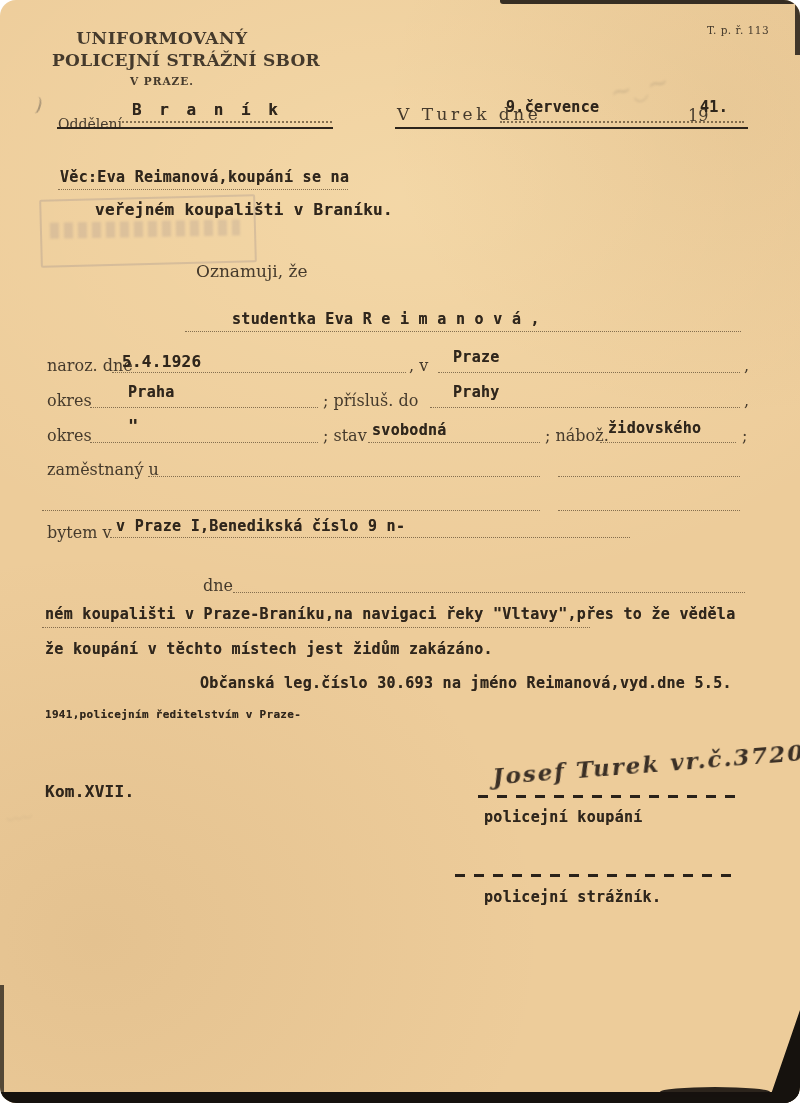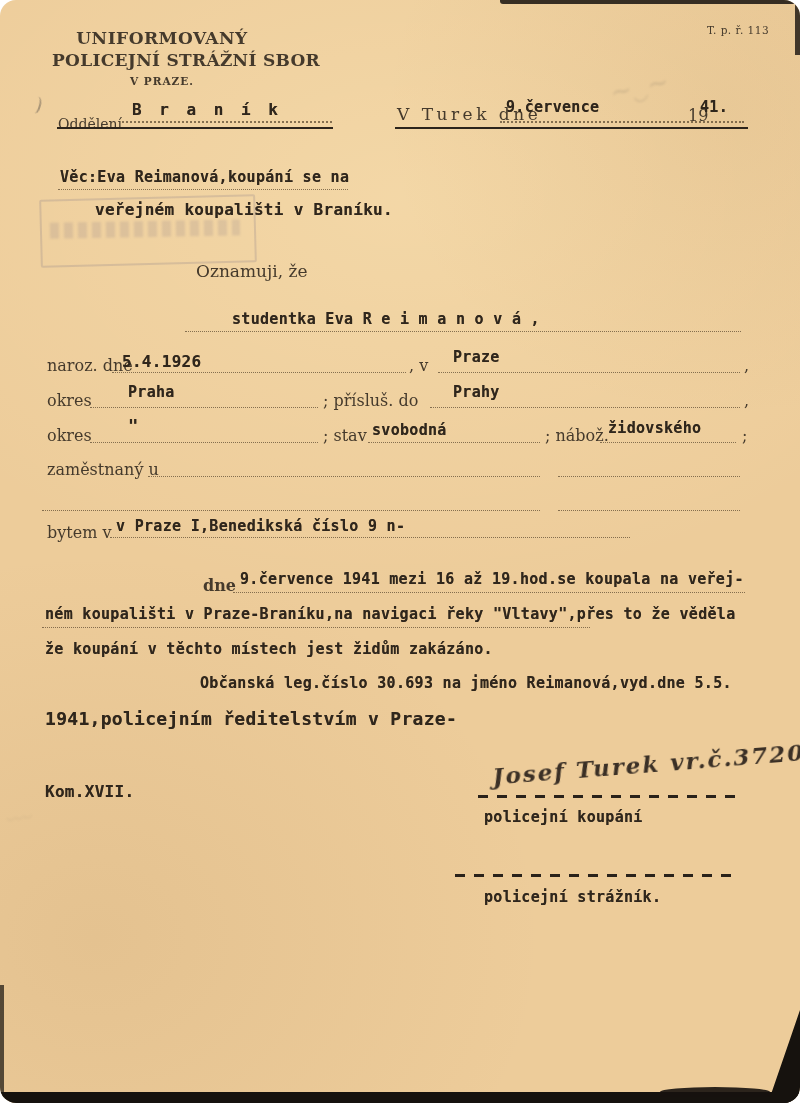--- a/index.html
+++ b/index.html
@@ -95,29 +95,28 @@
   <div class="dotted" style="left:148px;top:476px;width:392px;border-bottom-width:1px;"></div>
   <div class="dotted" style="left:558px;top:476px;width:182px;border-bottom-width:1px;"></div>
 
   <div class="dotted" style="left:42px;top:510px;width:498px;border-bottom-width:1px;"></div>
   <div class="dotted" style="left:558px;top:510px;width:182px;border-bottom-width:1px;"></div>
 
   <div class="printed" style="left:47px;top:523px;font-size:16px;">bytem v</div>
   <div class="typed" style="left:116px;top:517px;font-size:15px;">v Praze I,Benedikská číslo 9 n-</div>
   <div class="dotted" style="left:110px;top:537px;width:520px;border-bottom-width:1px;"></div>
 
-  <div class="printed" style="left:203px;top:576px;font-size:16px;font-weight:bold;">dne</div>
-  <div class="typed" style="left:240px;top:570px;font-size:15px;">9.července 1941 mezi 16 až 19.hod.se koupala na veřej-</div>
+  <div class="printed" style="left:203px;top:576px;font-size:16px;">dne</div>
   <div class="dotted" style="left:233px;top:592px;width:512px;border-bottom-width:1px;"></div>
   <div class="typed" style="left:45px;top:605px;font-size:15px;">ném koupališti v Praze-Braníku,na navigaci řeky "Vltavy",přes to že věděla</div>
   <div class="dotted" style="left:42px;top:627px;width:548px;border-bottom-width:1px;"></div>
   <div class="typed" style="left:45px;top:640px;font-size:15px;">že koupání v těchto místech jest židům zakázáno.</div>
 
   <div class="typed" style="left:200px;top:674px;font-size:15px;">Občanská leg.číslo 30.693 na jméno Reimanová,vyd.dne 5.5.</div>
-  <div class="typed" style="left:45px;top:708px;font-size:18px;">1941,policejním ředitelstvím v Praze-</div>
+  <div class="typed" style="left:45px;top:708px;font-size:11px;">1941,policejním ředitelstvím v Praze-</div>
 
   <div class="typed" style="left:45px;top:782px;font-size:16px;">Kom.XVII.</div>
 
   <div class="ghost" style="left:6px;top:798px;width:70px;height:20px;color:rgba(110,100,90,0.6);font-family:'DejaVu Serif',serif;font-style:italic;font-size:14px;transform:rotate(-8deg);">‿‿‿</div>
 
   <div style="position:absolute;left:492px;top:750px;font-family:'DejaVu Serif',serif;font-style:italic;font-size:23px;font-weight:600;color:#3b3026;transform:rotate(-4.5deg);letter-spacing:2px;white-space:nowrap;filter:blur(0.2px);">Josef Turek vr.č.3720.</div>
 
   <div class="dashline" style="left:478px;top:795px;width:262px;"></div>
   <div class="typed" style="left:484px;top:808px;font-size:15px;">policejní koupání</div>
 

